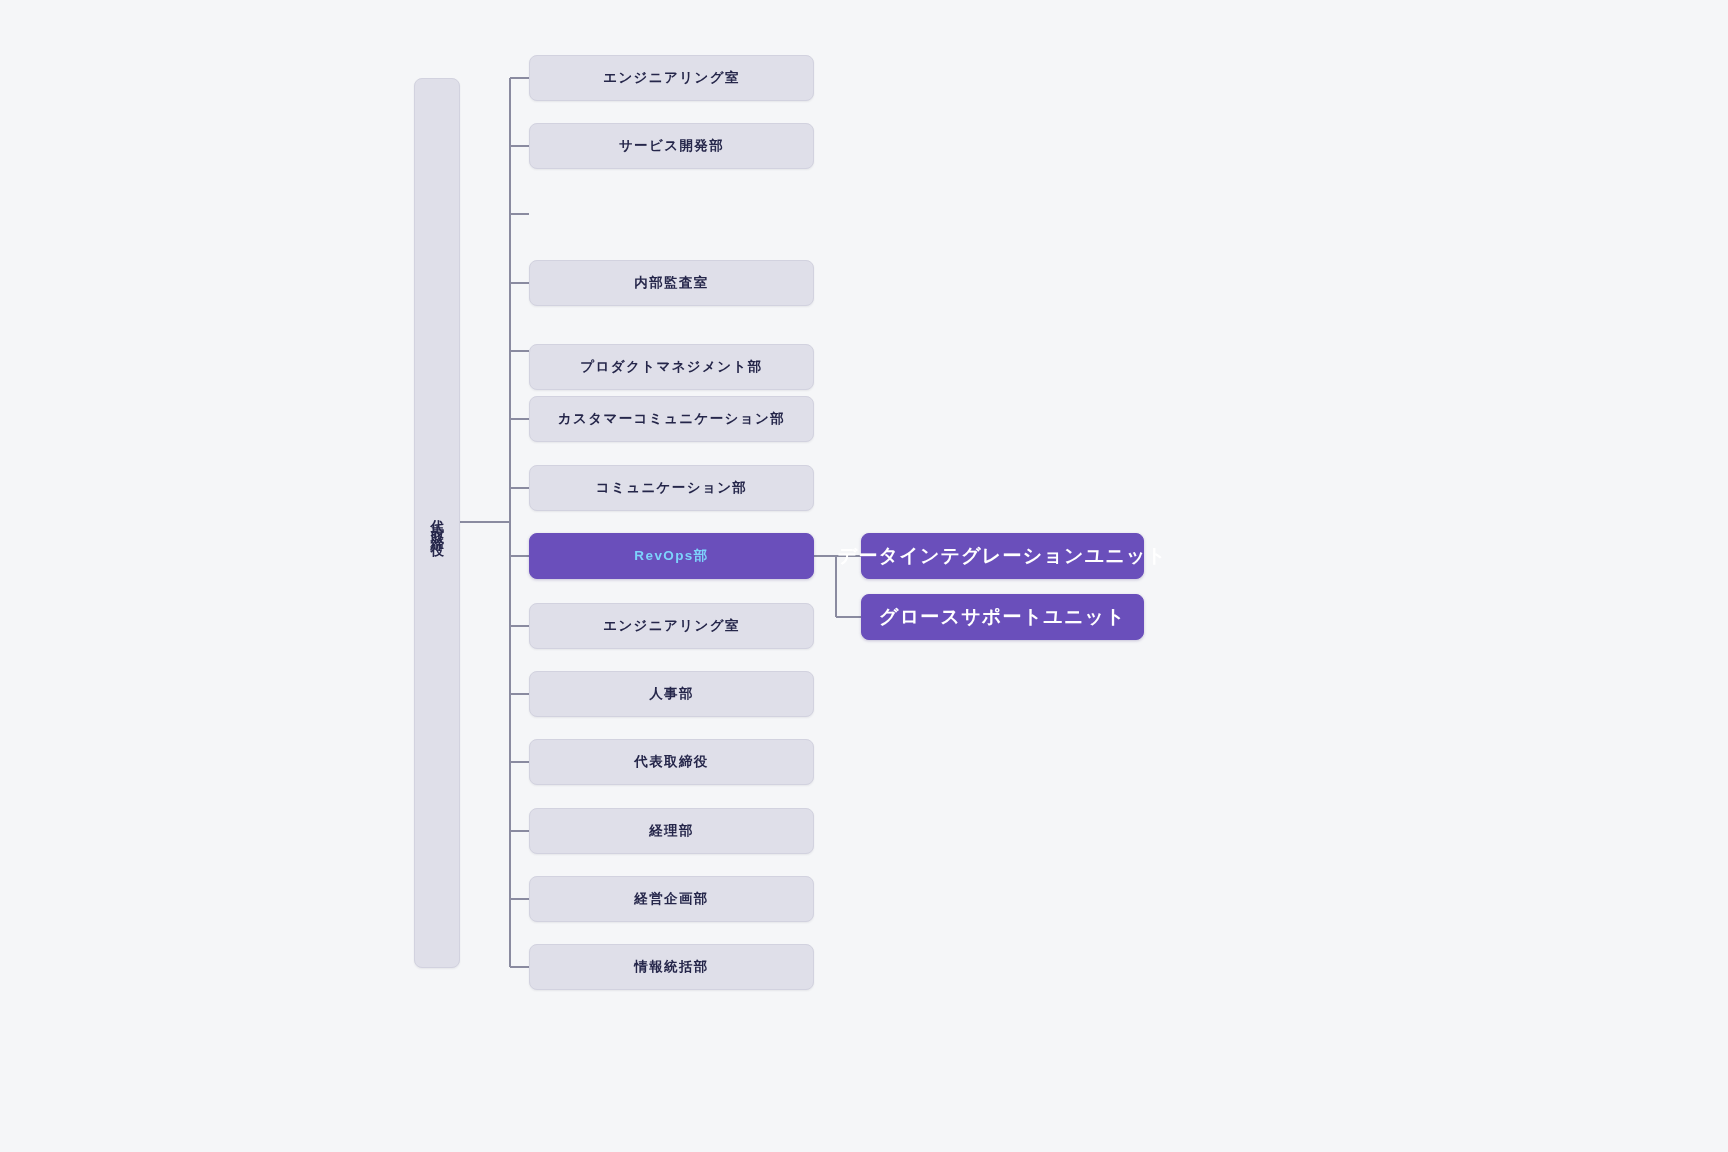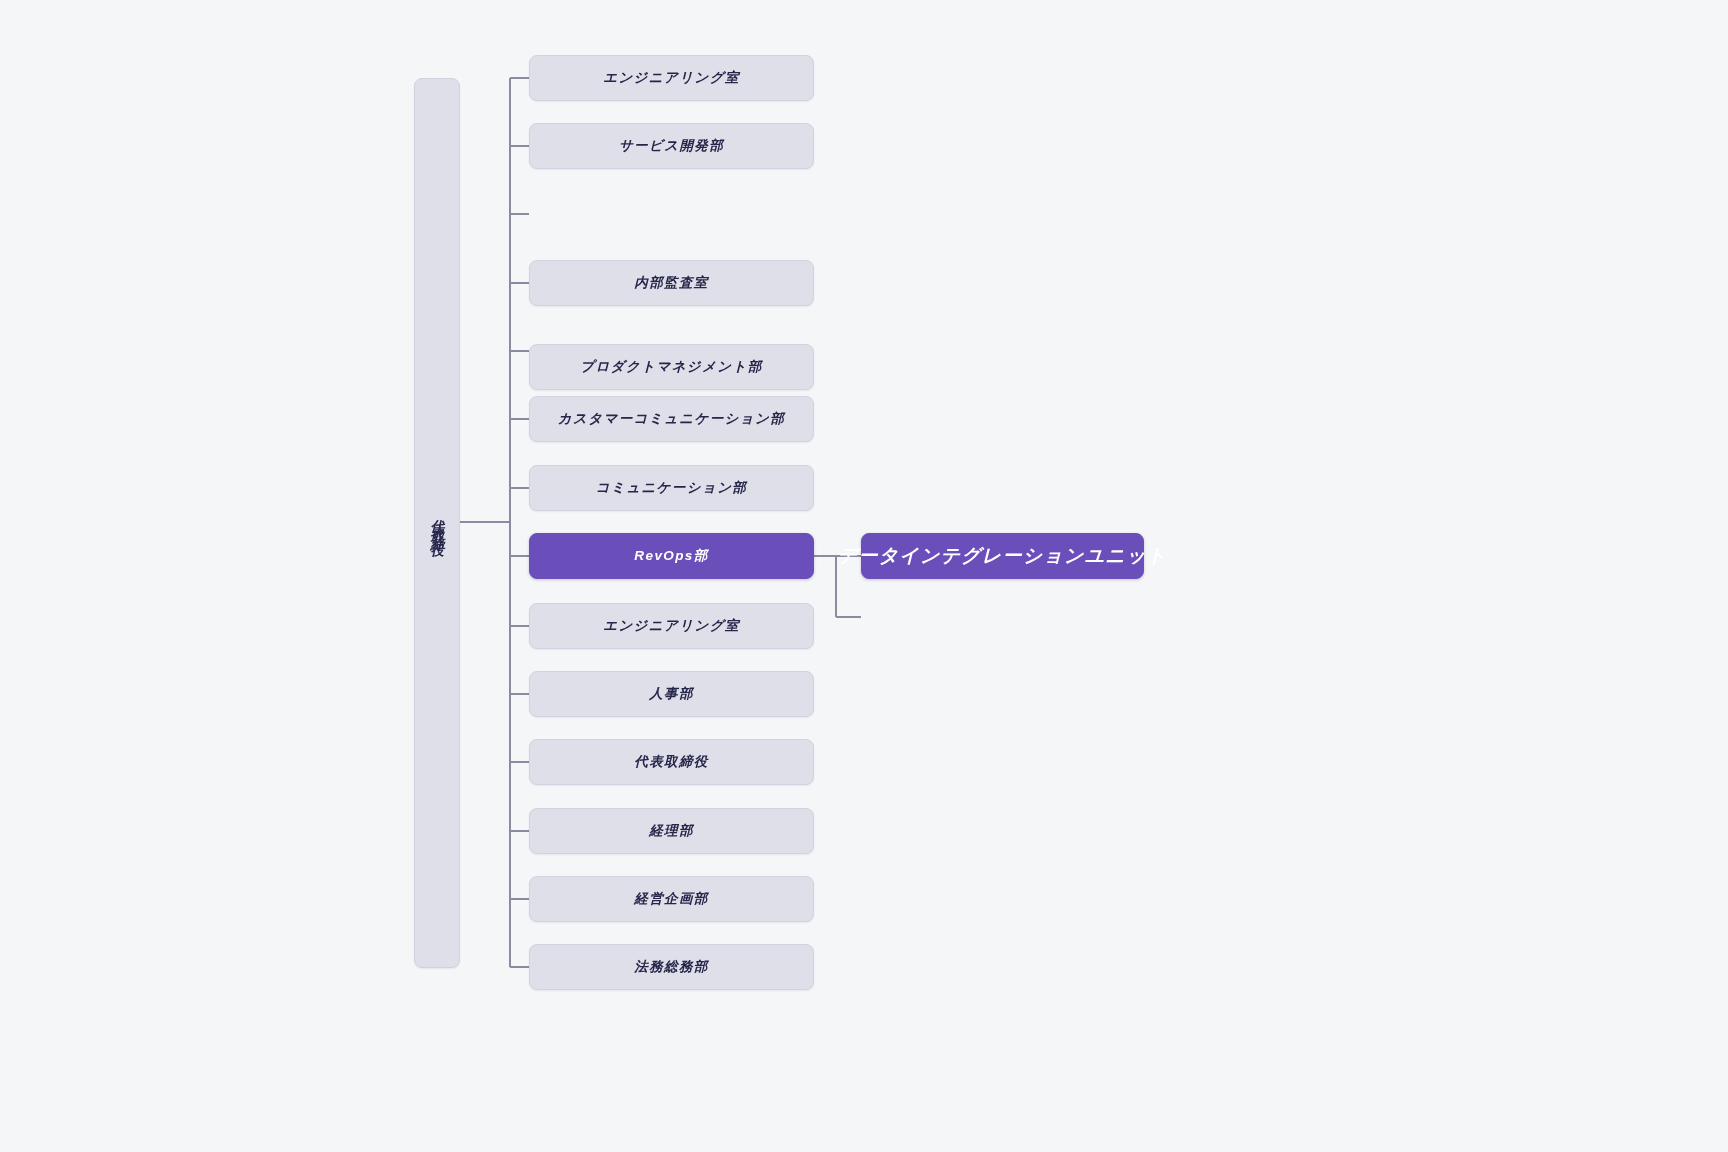--- a/index.html
+++ b/index.html
@@ -11,21 +11,20 @@
     height: 1152px;
     background: #f5f6f8;
     font-family: "Liberation Sans", "DejaVu Sans", sans-serif;
     overflow: hidden;
   }
 
   #chart-root {
     position: relative;
     width: 1728px;
     height: 860px;
-    font-style: italic;
   }
 
   
   #connectors {
     position: absolute;
     left: 0;
     top: 0;
     width: 1728px;
     height: 1152px;
     pointer-events: none;
@@ -79,21 +78,21 @@
     white-space: nowrap;
   }
 
   
   .dept-node.accent {
     background: #6a4fbb;
     border: 1px solid #6a4fbb;
     box-shadow: 0 1px 3px rgba(60, 40, 120, 0.25);
   }
   .dept-node.accent .node-label {
-    color: #ffffff;
+    color: #7dd3fc;
   }
 
   
   .unit-node {
     position: absolute;
     left: 861px;
     width: 283px;
     height: 46px;
     background: #6a4fbb;
     border: 1px solid #6a4fbb;
@@ -180,20 +179,23 @@
   <div class="dept-node" style="top:739px">
     <span class="node-label">代表取締役</span>
   </div>
   <div class="dept-node" style="top:808px">
     <span class="node-label">経理部</span>
   </div>
   <div class="dept-node" style="top:876px">
     <span class="node-label">経営企画部</span>
   </div>
   <div class="dept-node" style="top:944px">
-    <span class="node-label">法務総務部</span>
+    <span class="node-label">情報統括部</span>
   </div>
 
   <div class="unit-node" style="top:533px">
     <span class="node-label">データインテグレーションユニット</span>
   </div>
+  <div class="unit-node" style="top:594px">
+    <span class="node-label">グロースサポートユニット</span>
+  </div>
 
 </div>
 
 </body></html>

